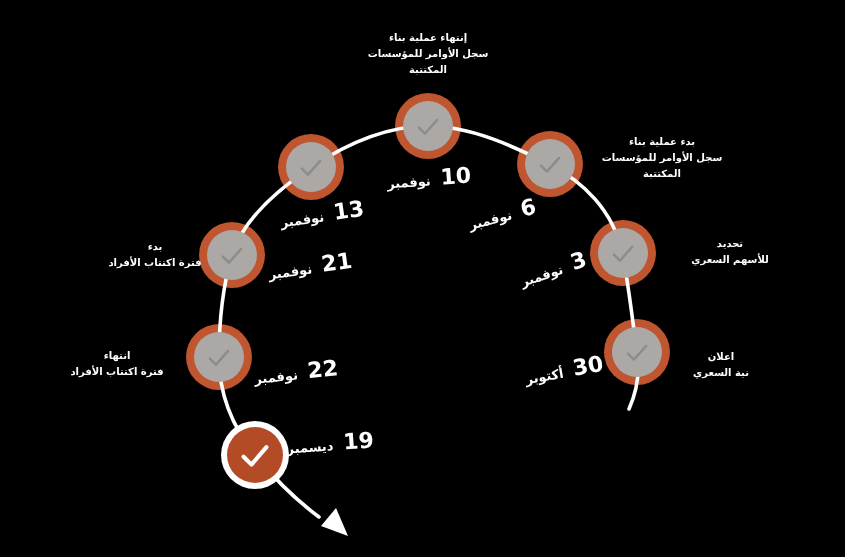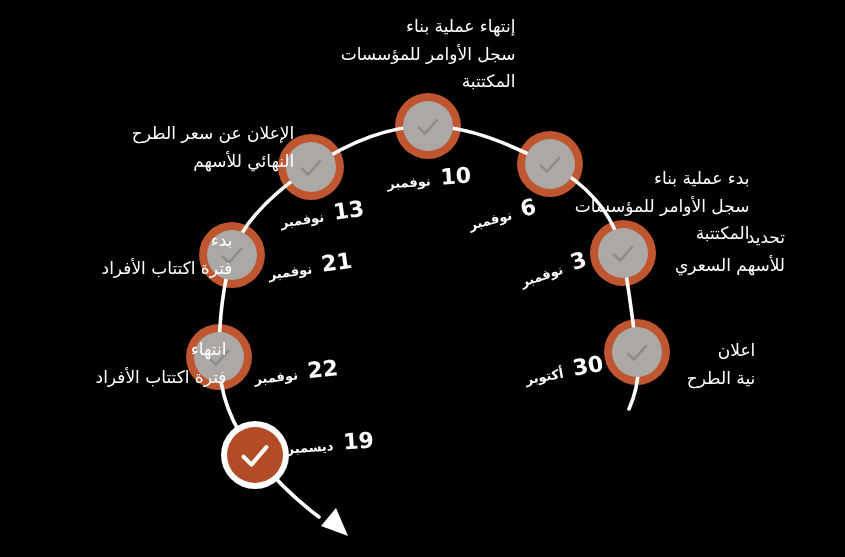--- a/index.html
+++ b/index.html
@@ -71,23 +71,24 @@
   .fill.final svg.check { width: 44px; height: 44px; }
   .fill.final svg.check path {
     stroke: var(--white, #fff);
     stroke-width: 4.6;
   }
 
   .title {
     position: absolute;
     transform: translate(-50%, -50%);
     color: var(--white, #fff);
-    font-size: 17px;
-    font-weight: normal;
+    font-size: 10px;
+    font-weight: bold;
     line-height: 1.62;
+    text-align: center;
     white-space: pre-line;
     direction: rtl;
     z-index: 4;
   }
   .date {
     position: absolute;
     transform-origin: center;
     color: var(--white, #fff);
     direction: rtl;
     white-space: nowrap;
@@ -123,21 +124,21 @@
     <polygon class="arrowhead" points="348,536 321,526 336,508"></polygon>
   </svg>
 
   <div class="ring" style="left:604px; top:319px;"></div>
   <div class="fill" style="left:612px; top:327px;">
     <svg class="check" viewBox="0 0 50 50">
         <path d="M13 27 L21 35 L37 17"></path>
       </svg>
   </div>
   <div class="title" style="left:721px; top:365px;">اعلان
-نية الطرح</div>
+نية السعري</div>
   <div class="date" style="left:564px; top:370px; transform:translate(-50%,-50%) rotate(-10deg);">
     <span class="num">30</span>
     <span class="month">أكتوبر</span>
   </div>
 
   <div class="ring" style="left:590px; top:220px;"></div>
   <div class="fill" style="left:598px; top:228px;">
     <svg class="check" viewBox="0 0 50 50">
         <path d="M13 27 L21 35 L37 17"></path>
       </svg>
@@ -148,21 +149,21 @@
     <span class="num">3</span>
     <span class="month">نوفمبر</span>
   </div>
 
   <div class="ring" style="left:517px; top:131px;"></div>
   <div class="fill" style="left:525px; top:139px;">
     <svg class="check" viewBox="0 0 50 50">
         <path d="M13 27 L21 35 L37 17"></path>
       </svg>
   </div>
-  <div class="title" style="left:662px; top:158px;margin-top:48px;">بدء عملية بناء
+  <div class="title" style="left:662px; top:158px;">بدء عملية بناء
 سجل الأوامر للمؤسسات
 المكتتبة</div>
   <div class="date" style="left:502px; top:214px; transform:translate(-50%,-50%) rotate(-14deg);">
     <span class="num">6</span>
     <span class="month">نوفمبر</span>
   </div>
 
   <div class="ring" style="left:395px; top:93px;"></div>
   <div class="fill" style="left:403px; top:101px;">
     <svg class="check" viewBox="0 0 50 50">
@@ -176,47 +177,45 @@
     <span class="num">10</span>
     <span class="month">نوفمبر</span>
   </div>
 
   <div class="ring" style="left:278px; top:134px;"></div>
   <div class="fill" style="left:286px; top:142px;">
     <svg class="check" viewBox="0 0 50 50">
         <path d="M13 27 L21 35 L37 17"></path>
       </svg>
   </div>
-  <div class="title" style="left:213px; top:148px;">الإعلان عن سعر الطرح
-النهائي للأسهم</div>
   <div class="date" style="left:322px; top:214px; transform:translate(-50%,-50%) rotate(-8deg);">
     <span class="num">13</span>
     <span class="month">نوفمبر</span>
   </div>
 
   <div class="ring" style="left:199px; top:222px;"></div>
   <div class="fill" style="left:207px; top:230px;">
     <svg class="check" viewBox="0 0 50 50">
         <path d="M13 27 L21 35 L37 17"></path>
       </svg>
   </div>
-  <div class="title" style="left:155px; top:255px;margin-left:12px;">بدء
+  <div class="title" style="left:155px; top:255px;">بدء
 فترة اكتتاب الأفراد</div>
   <div class="date" style="left:310px; top:266px; transform:translate(-50%,-50%) rotate(-8deg);">
     <span class="num">21</span>
     <span class="month">نوفمبر</span>
   </div>
 
   <div class="ring" style="left:186px; top:324px;"></div>
   <div class="fill" style="left:194px; top:332px;">
     <svg class="check" viewBox="0 0 50 50">
         <path d="M13 27 L21 35 L37 17"></path>
       </svg>
   </div>
-  <div class="title" style="left:117px; top:364px;margin-left:44px;">انتهاء
+  <div class="title" style="left:117px; top:364px;">انتهاء
 فترة اكتتاب الأفراد</div>
   <div class="date" style="left:296px; top:372px; transform:translate(-50%,-50%) rotate(-6deg);">
     <span class="num">22</span>
     <span class="month">نوفمبر</span>
   </div>
 
   <div class="ring final" style="left:221px; top:421px;"></div>
   <div class="fill final" style="left:227px; top:427px;">
     <svg class="check" viewBox="0 0 50 50">
         <path d="M12 27 L21 36 L38 16"></path>

